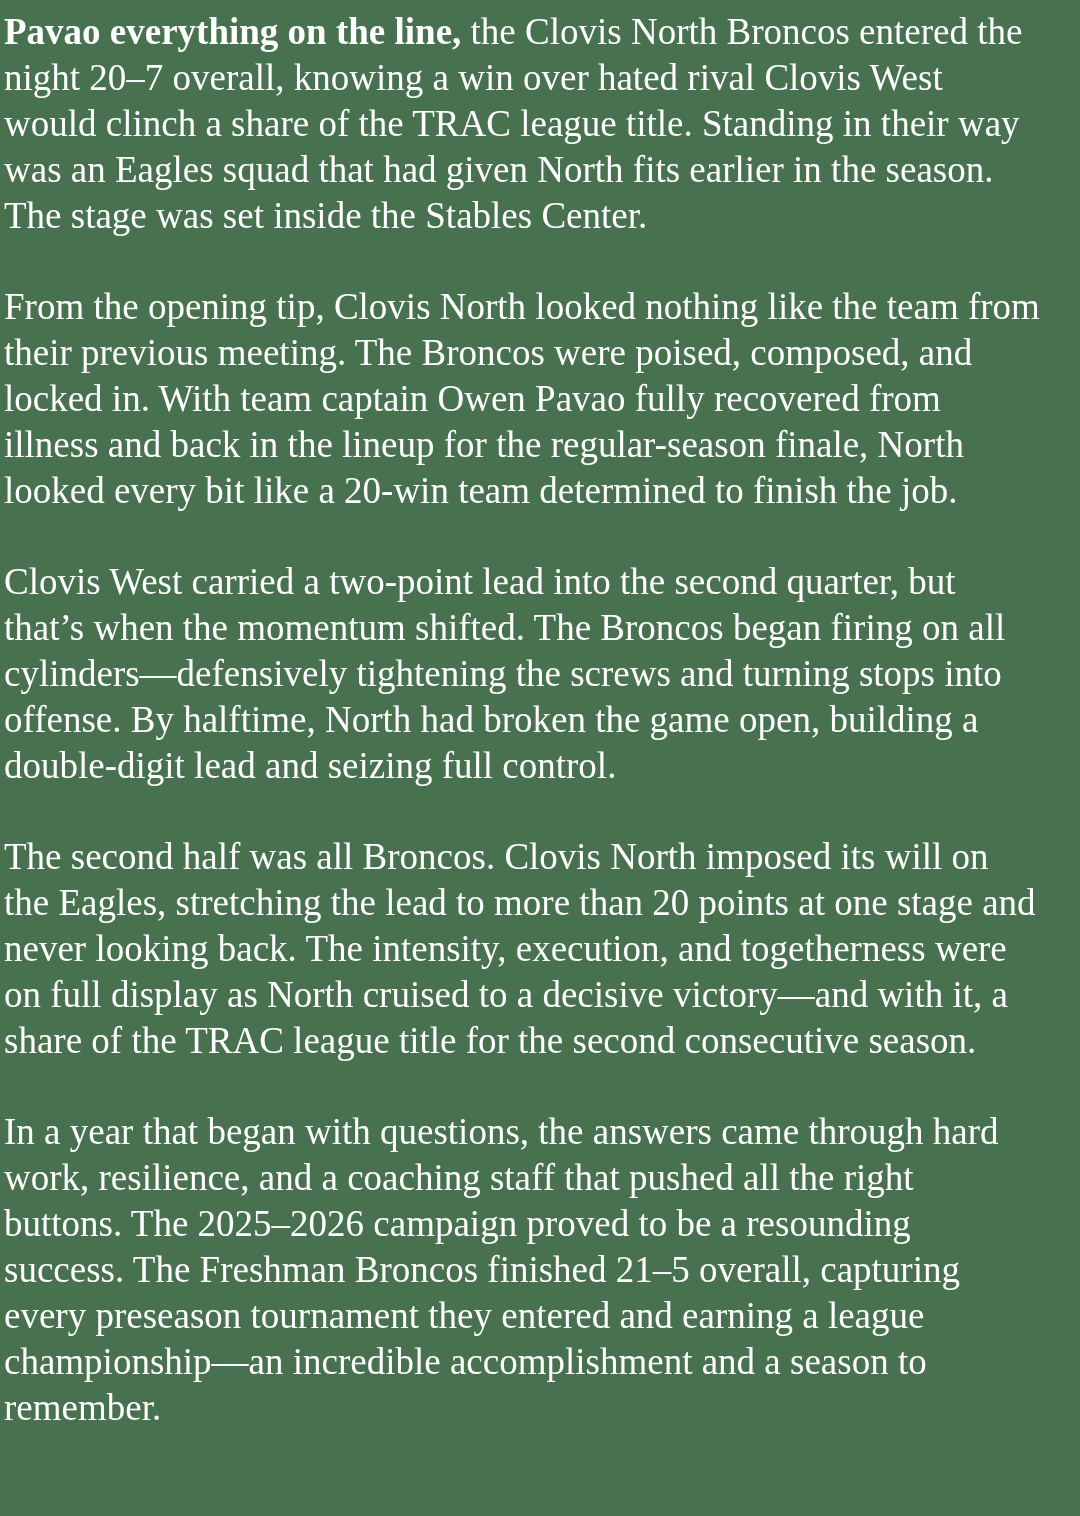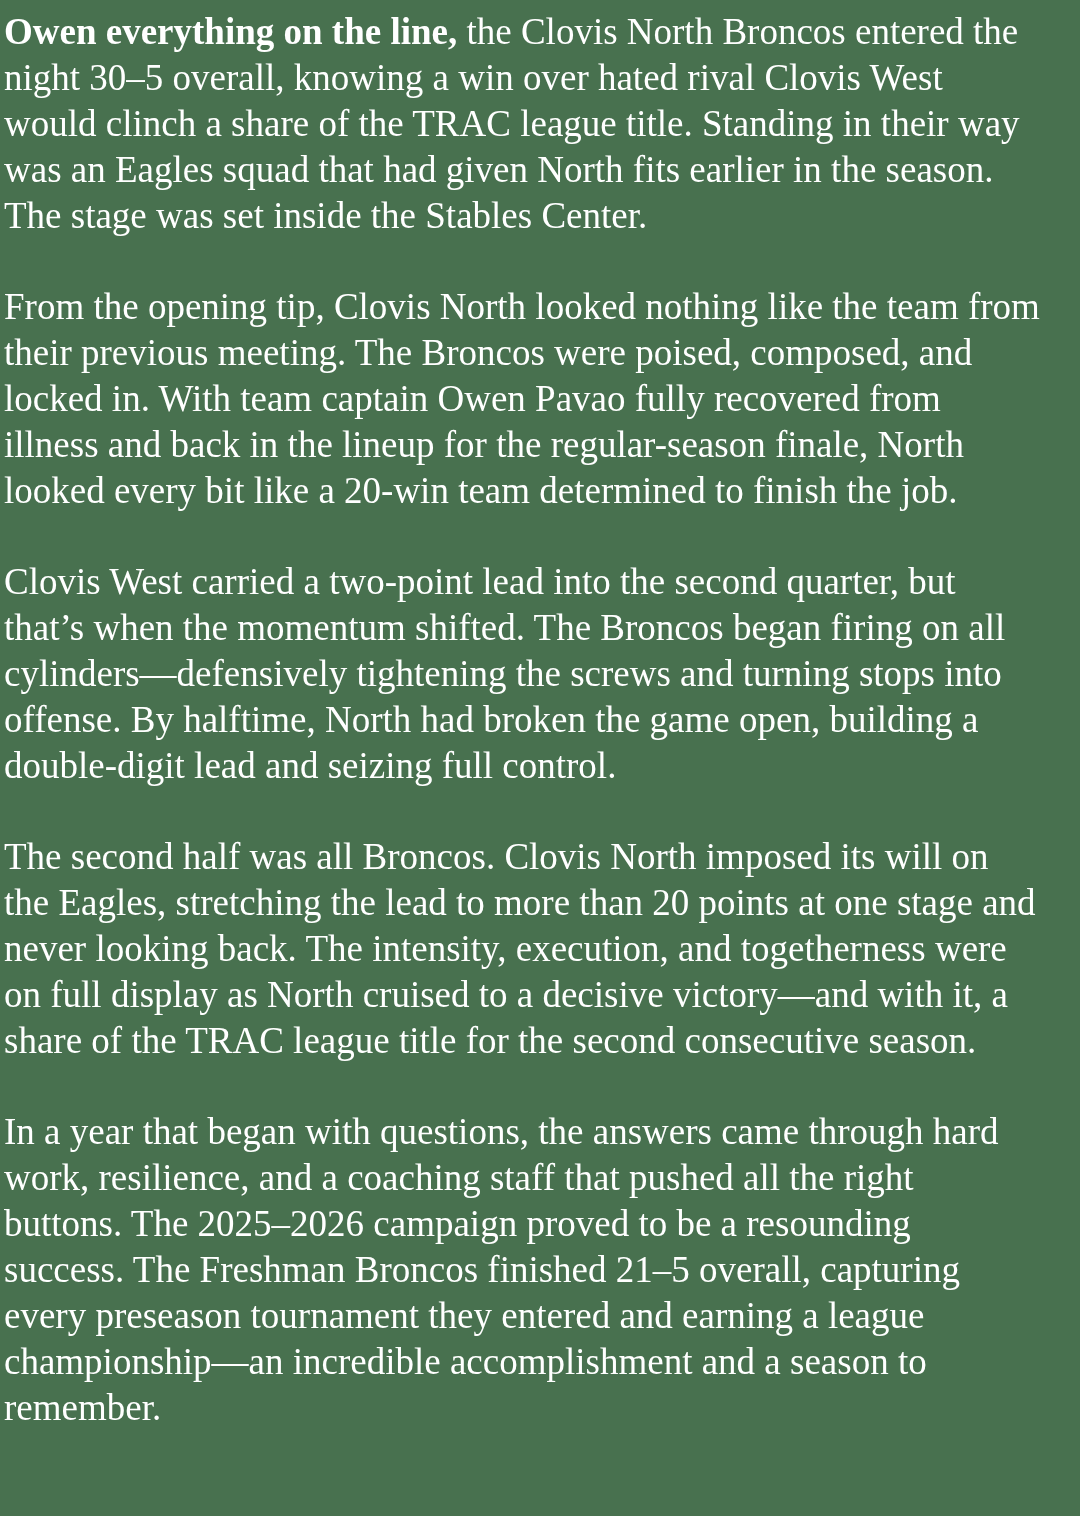--- a/index.html
+++ b/index.html
@@ -35,19 +35,19 @@
   }
   .lead-bold {
     font-weight: 700;
   }
 </style>
 </head>
 <body>
 
 <main class="article">
   <p>
-    <span class="lead-bold">Owen everything on the line,</span><span> the Clovis North Broncos entered the night 30–5 overall, knowing a win over hated rival Clovis West would clinch a share of the TRAC league title. Standing in their way was an Eagles squad that had given North fits earlier in the season. The stage was set inside the Stables Center.</span>
+    <span class="lead-bold">Pavao everything on the line,</span><span> the Clovis North Broncos entered the night 20–7 overall, knowing a win over hated rival Clovis West would clinch a share of the TRAC league title. Standing in their way was an Eagles squad that had given North fits earlier in the season. The stage was set inside the Stables Center.</span>
   </p>
   <p>From the opening tip, Clovis North looked nothing like the team from their previous meeting. The Broncos were poised, composed, and locked in. With team captain Owen Pavao fully recovered from illness and back in the lineup for the regular-season finale, North looked every bit like a 20-win team determined to finish the job.</p>
   <p>Clovis West carried a two-point lead into the second quarter, but that’s when the momentum shifted. The Broncos began firing on all cylinders—defensively tightening the screws and turning stops into offense. By halftime, North had broken the game open, building a double-digit lead and seizing full control.</p>
   <p>The second half was all Broncos. Clovis North imposed its will on the Eagles, stretching the lead to more than 20 points at one stage and never looking back. The intensity, execution, and togetherness were on full display as North cruised to a decisive victory—and with it, a share of the TRAC league title for the second consecutive season.</p>
   <p>In a year that began with questions, the answers came through hard work, resilience, and a coaching staff that pushed all the right buttons. The 2025–2026 campaign proved to be a resounding success. The Freshman Broncos finished 21–5 overall, capturing every preseason tournament they entered and earning a league championship—an incredible accomplishment and a season to remember.</p>
 </main>
 
 </body></html>

